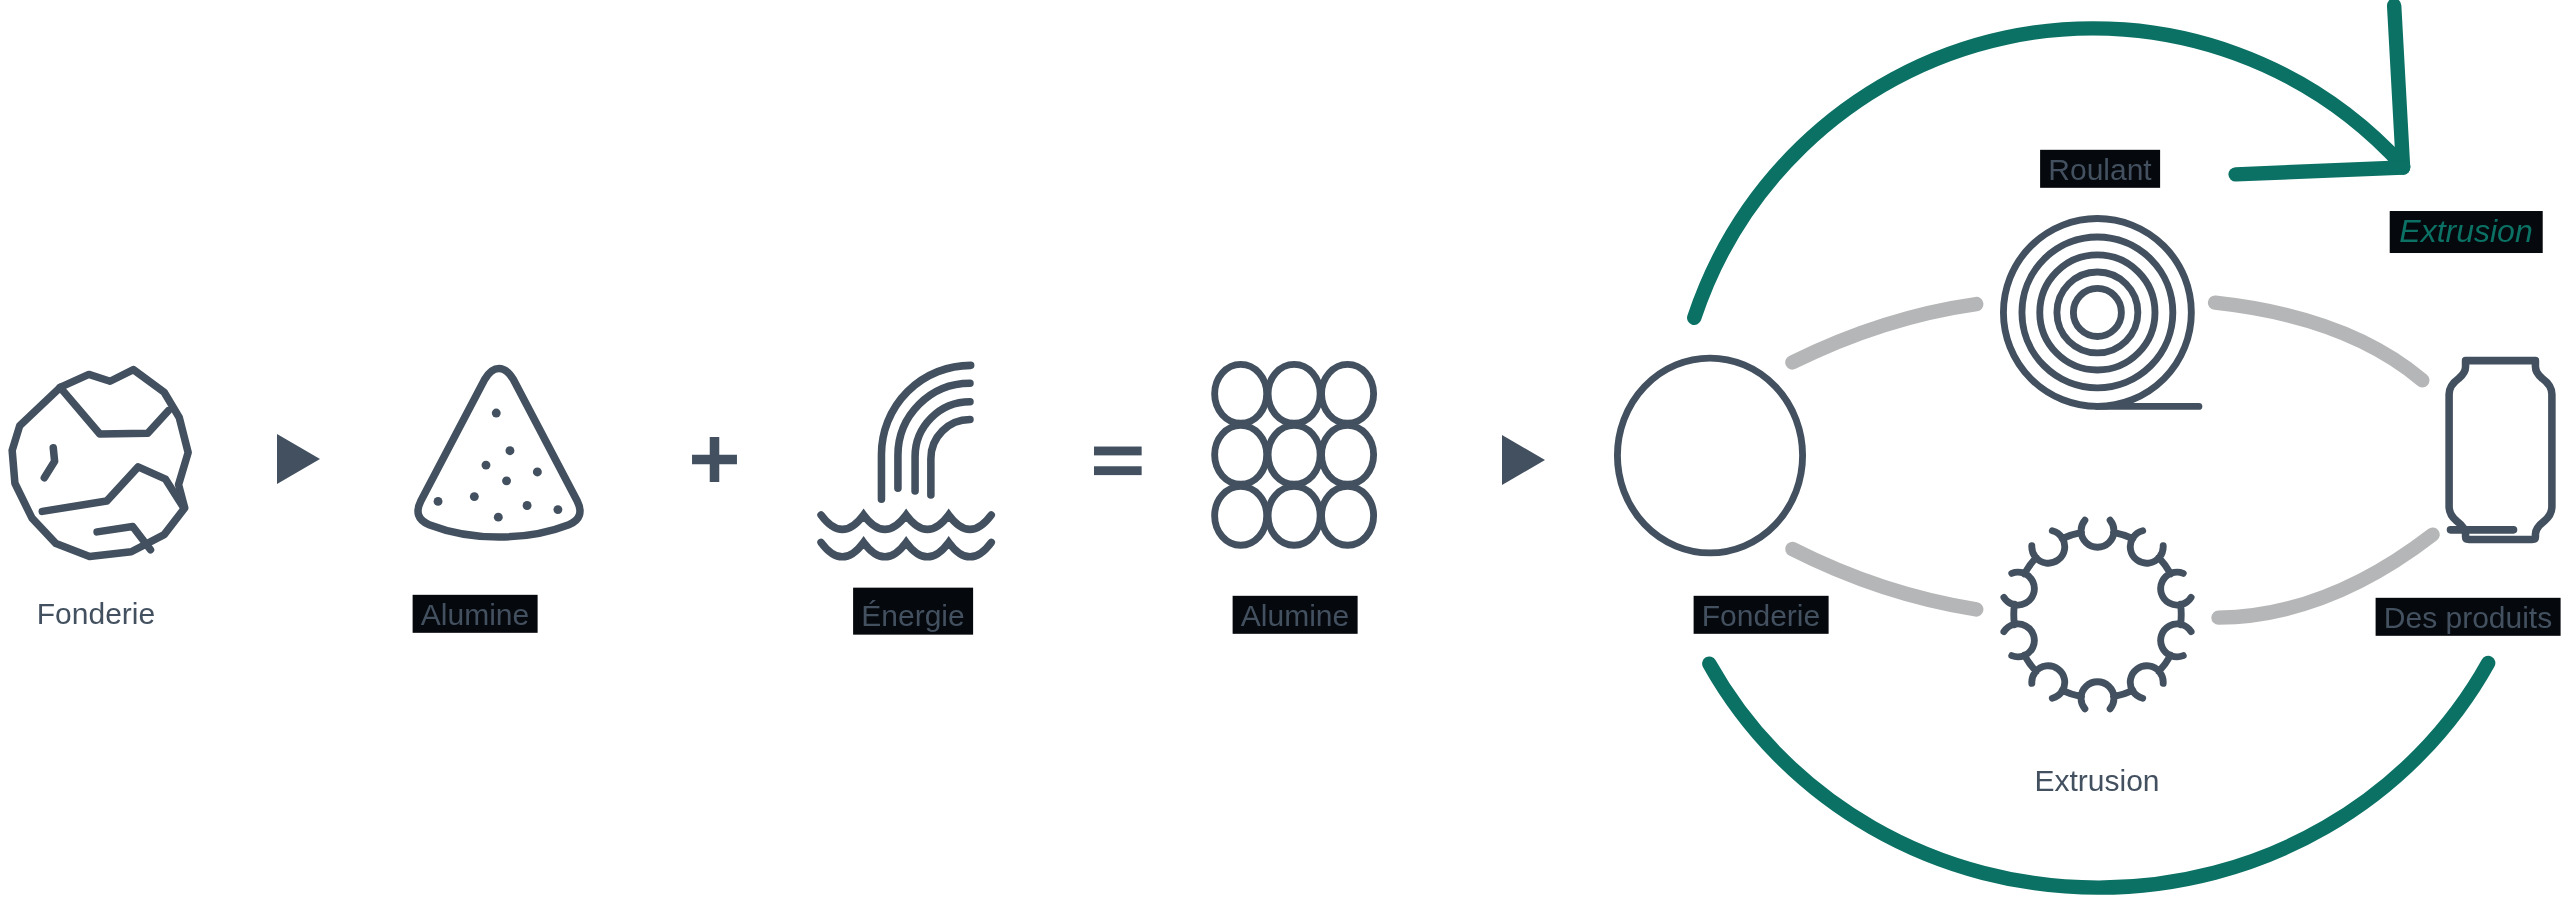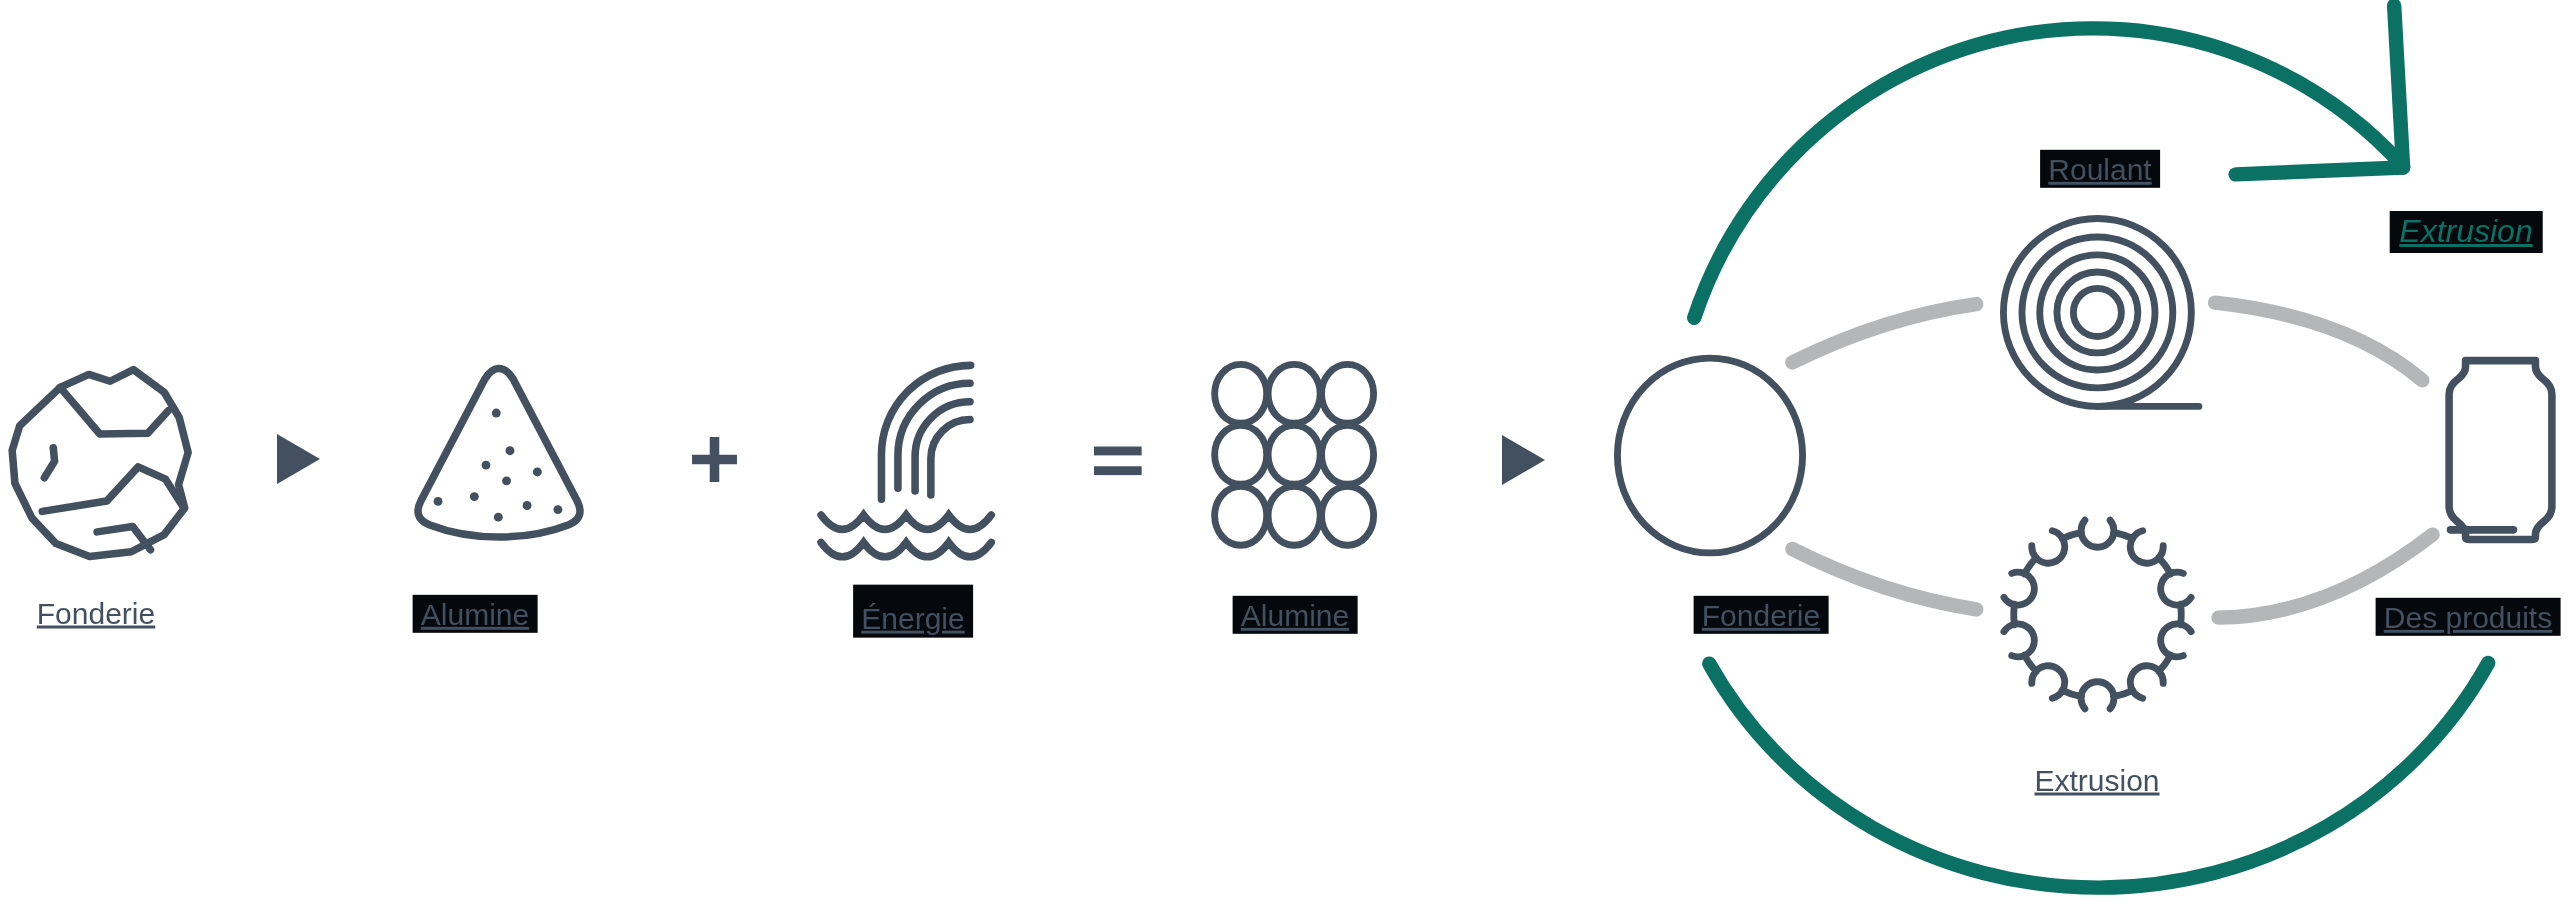--- a/index.html
+++ b/index.html
@@ -1,23 +1,23 @@
 <!DOCTYPE html>
 <html style="font-size:11px"><head>
 <meta charset="utf-8">
 <style>
   html,body{margin:0;padding:0;background:#ffffff;}
   body{width:2576px;height:919px;position:relative;overflow:hidden;
        font-family:"Liberation Sans", sans-serif;}
   .abs{position:absolute;}
   svg{display:block;overflow:visible;}
   .lbl{position:absolute;transform:translate(-50%,-50%);font-size:30px;
-       color:#42505F;white-space:nowrap;line-height:1.1;text-decoration:underline;}
+       color:#42505F;white-space:nowrap;line-height:1.1;}
   .lbl.hl{background:#05080c;padding:2.7px 8.2px;}
-  .lbl.tall{padding-top:17px;}
+  .lbl.tall{padding-top:11px;}
   .lbl.green-italic{color:#0B7164;font-style:italic;font-size:32px;padding:3.4px 9.6px;}
   .tri{width:0;height:0;border-top:25px solid transparent;
        border-bottom:25px solid transparent;border-left:43px solid #42505F;}
 </style>
 </head>
 <body>
 
 <svg class="abs" style="left:0;top:0" width="2576" height="919" viewBox="0 0 3754 1339">
   <g stroke="#B5B6B7" stroke-width="21" fill="none" stroke-linecap="round">
     <path d="M 2612 528 Q 2745 462 2880 443"></path>

